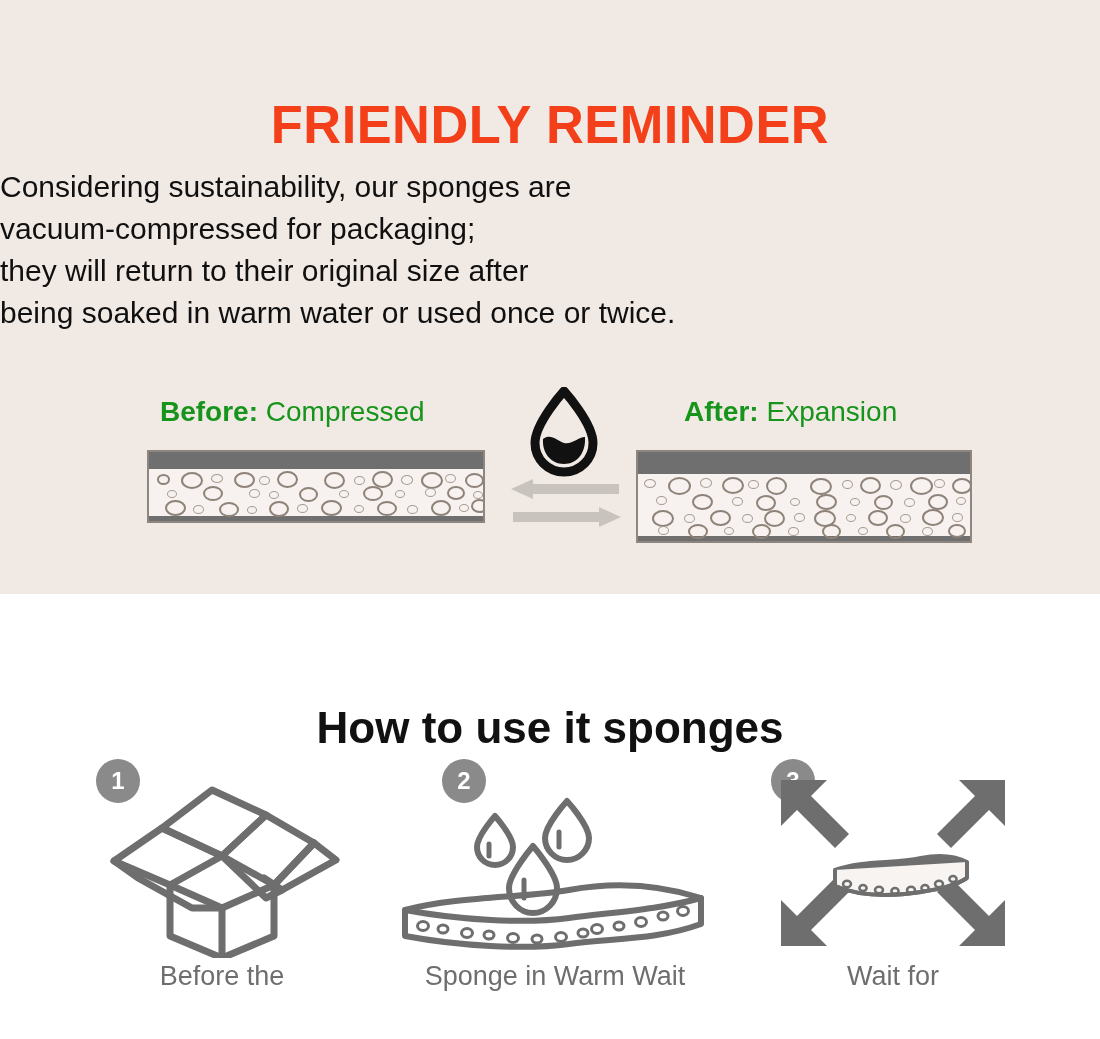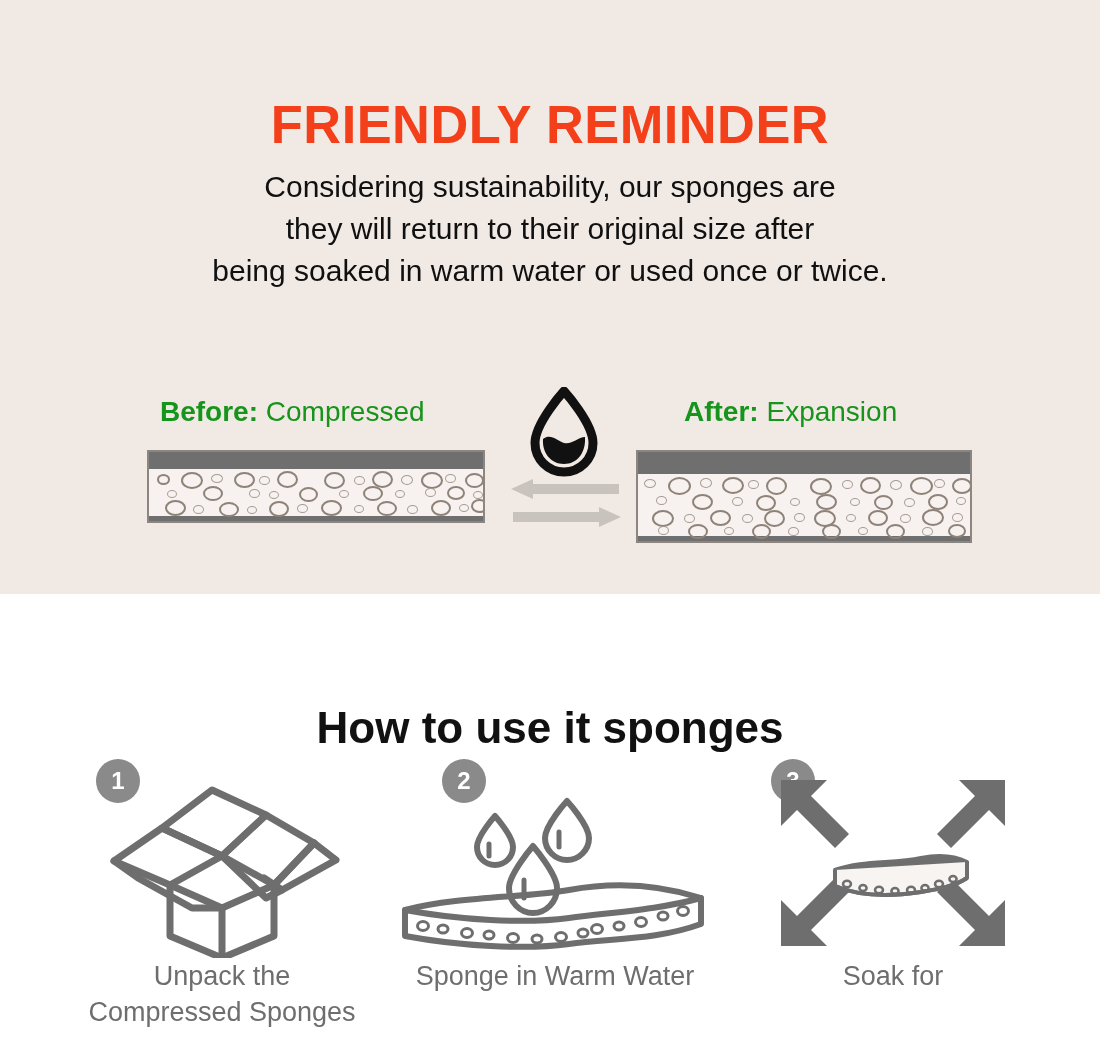--- a/index.html
+++ b/index.html
@@ -38,21 +38,20 @@
     letter-spacing: 0.5px;
     color: #F4401A;
     font-family: "Liberation Sans", sans-serif;
     transform: scaleX(0.97);
   }
 
   #reminder-body {
     position: absolute;
     left: 0; top: 166px;
     width: 1100px;
-    text-align: center;
     font-size: 30px;
     line-height: 42px;
     color: #101010;
   }
   #reminder-body .ln { display: block; }
 
   
   .state-label {
     position: absolute;
     font-size: 28px;
@@ -185,20 +184,21 @@
 <body>
 
 <div id="page">
 
   <section id="reminder-section">
 
     <h1 id="reminder-title">FRIENDLY REMINDER</h1>
 
     <div id="reminder-body">
       <span class="ln">Considering sustainability, our sponges are</span>
+      <span class="ln">vacuum-compressed for packaging;</span>
       <span class="ln">they will return to their original size after</span>
       <span class="ln">being soaked in warm water or used once or twice.</span>
     </div>
 
     <div class="state-label" id="before-label">
       <span class="strong">Before:</span>
       <span>Compressed</span>
     </div>
 
     <div class="state-label" id="after-label">
@@ -332,22 +332,21 @@
 
           <path d="M262 75 L284 92 L230 122 L212 110"></path>
           <path d="M222 117 L262 75"></path>
 
           <path d="M170 88 L214 130 L230 122"></path>
           <path d="M118 117 L170 140 L222 117"></path>
           <path d="M62 93 L86 110 L140 140 L170 140"></path>
         </g>
       </svg>
       <div class="step-caption">
-        <span class="ln">Unpack the</span>
-        <span class="ln">Compressed Sponges</span>
+        <span class="ln">Before the</span>
       </div>
     </div>
 
     <div class="step" id="step-2">
       <div class="step-badge">2</div>
       <svg class="step-art" viewBox="0 0 340 190">
         <g fill="none" stroke="#6E6E6E" stroke-width="6" stroke-linejoin="round" stroke-linecap="round">
 
           <path d="M110 48 C110 48 128 68 128 79 C128 89 120 97 110 97 C100 97 92 89 92 79 C92 68 110 48 110 48 Z"></path>
           <path d="M104 76 L104 88" stroke-width="5"></path>
@@ -371,21 +370,21 @@
           <ellipse cx="176" cy="169" rx="5.5" ry="4.5"></ellipse>
           <ellipse cx="198" cy="165" rx="5" ry="4"></ellipse>
           <ellipse cx="212" cy="161" rx="5.5" ry="4.5"></ellipse>
           <ellipse cx="234" cy="158" rx="5" ry="4"></ellipse>
           <ellipse cx="256" cy="154" rx="5.5" ry="4.5"></ellipse>
           <ellipse cx="278" cy="148" rx="5" ry="4"></ellipse>
           <ellipse cx="298" cy="143" rx="5.5" ry="4.5"></ellipse>
         </g>
       </svg>
       <div class="step-caption">
-        <span class="ln">Sponge in Warm Water</span>
+        <span class="ln">Sponge in Warm Wait</span>
       </div>
     </div>
 
     <div class="step" id="step-3">
       <div class="step-badge">3</div>
       <svg class="step-art" viewBox="0 0 340 190">
         <g fill="#6E6E6E">
 
           <path d="M58 12 L58 58 L74 42 L112 80 L126 66 L88 28 L104 12 Z"></path>
 
@@ -406,18 +405,18 @@
           <ellipse cx="140" cy="120" rx="3.6" ry="3"></ellipse>
           <ellipse cx="156" cy="122" rx="4" ry="3.2"></ellipse>
           <ellipse cx="172" cy="123" rx="3.6" ry="3"></ellipse>
           <ellipse cx="188" cy="122" rx="4" ry="3.2"></ellipse>
           <ellipse cx="202" cy="120" rx="3.6" ry="3"></ellipse>
           <ellipse cx="216" cy="116" rx="4" ry="3.2"></ellipse>
           <ellipse cx="230" cy="111" rx="3.6" ry="3"></ellipse>
         </g>
       </svg>
       <div class="step-caption">
-        <span class="ln">Soak for</span>
+        <span class="ln">Wait for</span>
       </div>
     </div>
 
   </section>
 </div>
 
 </body></html>

